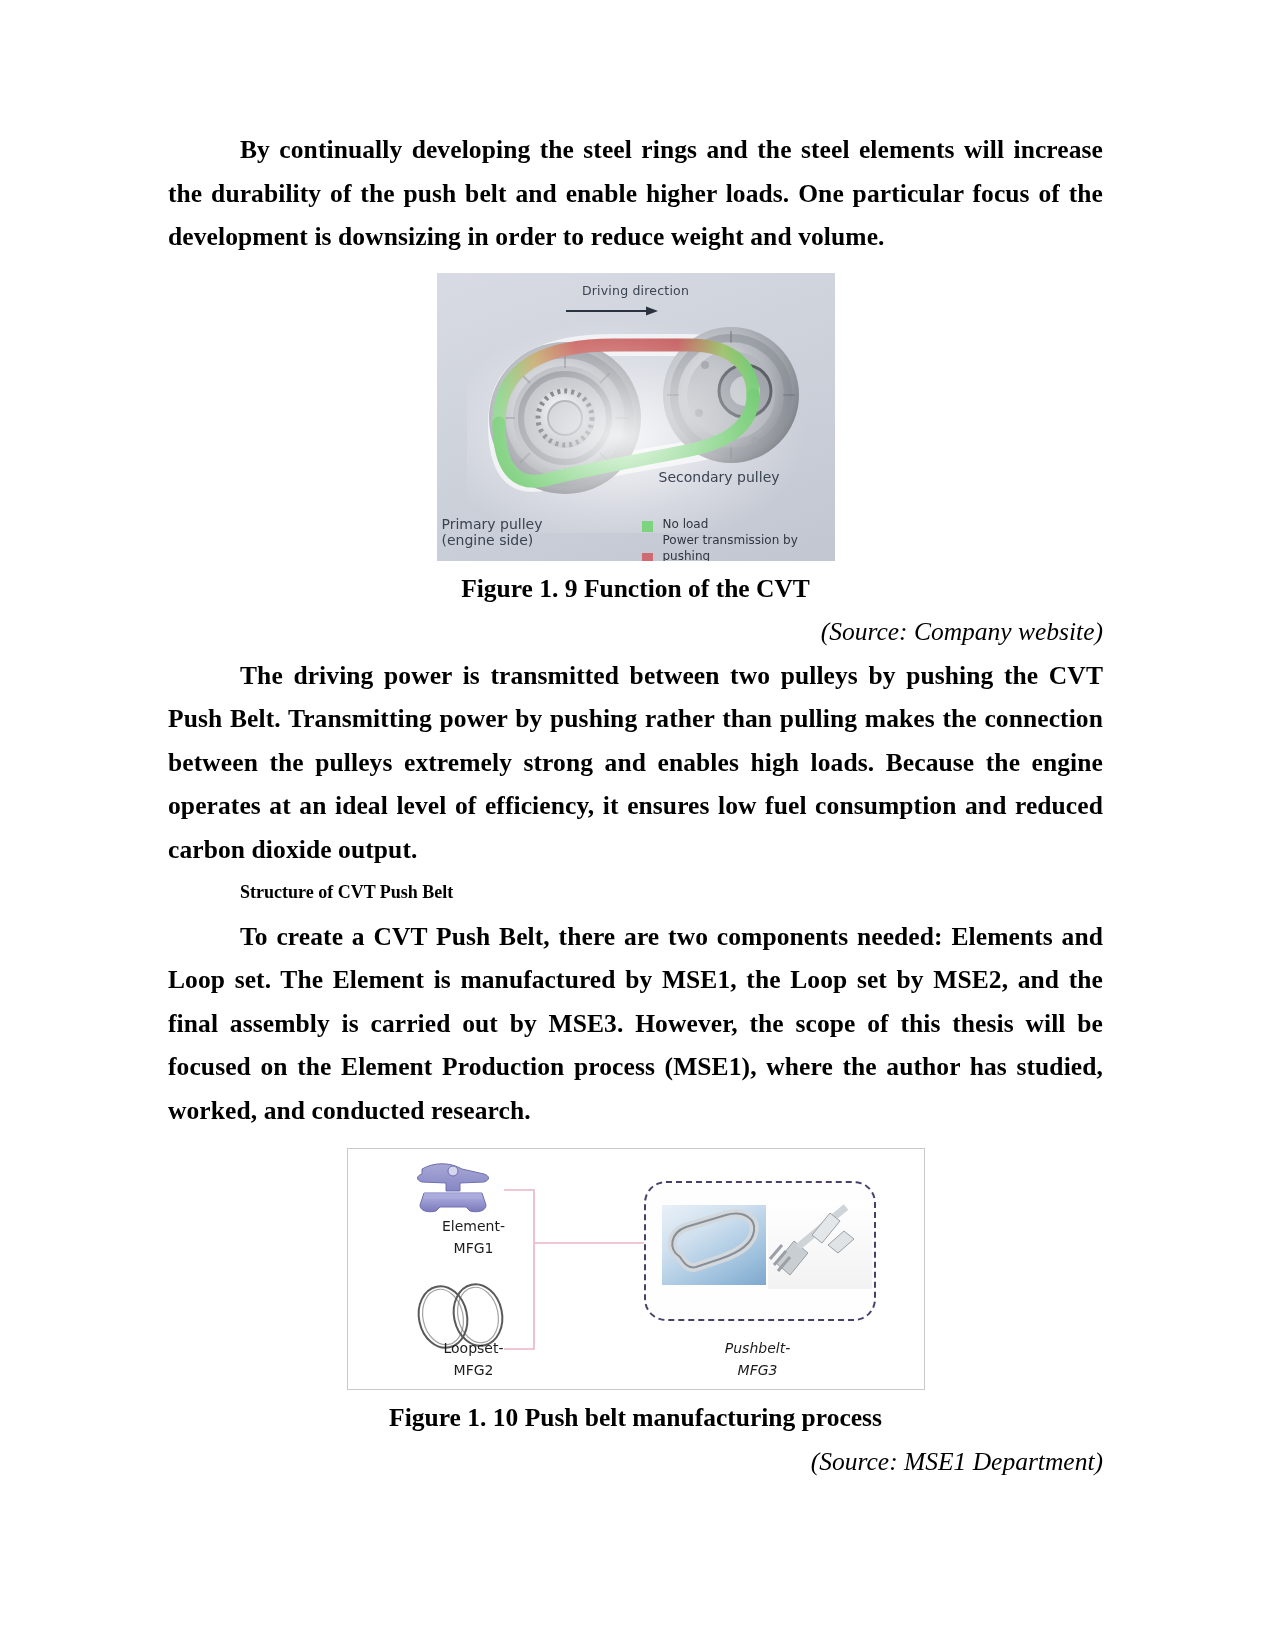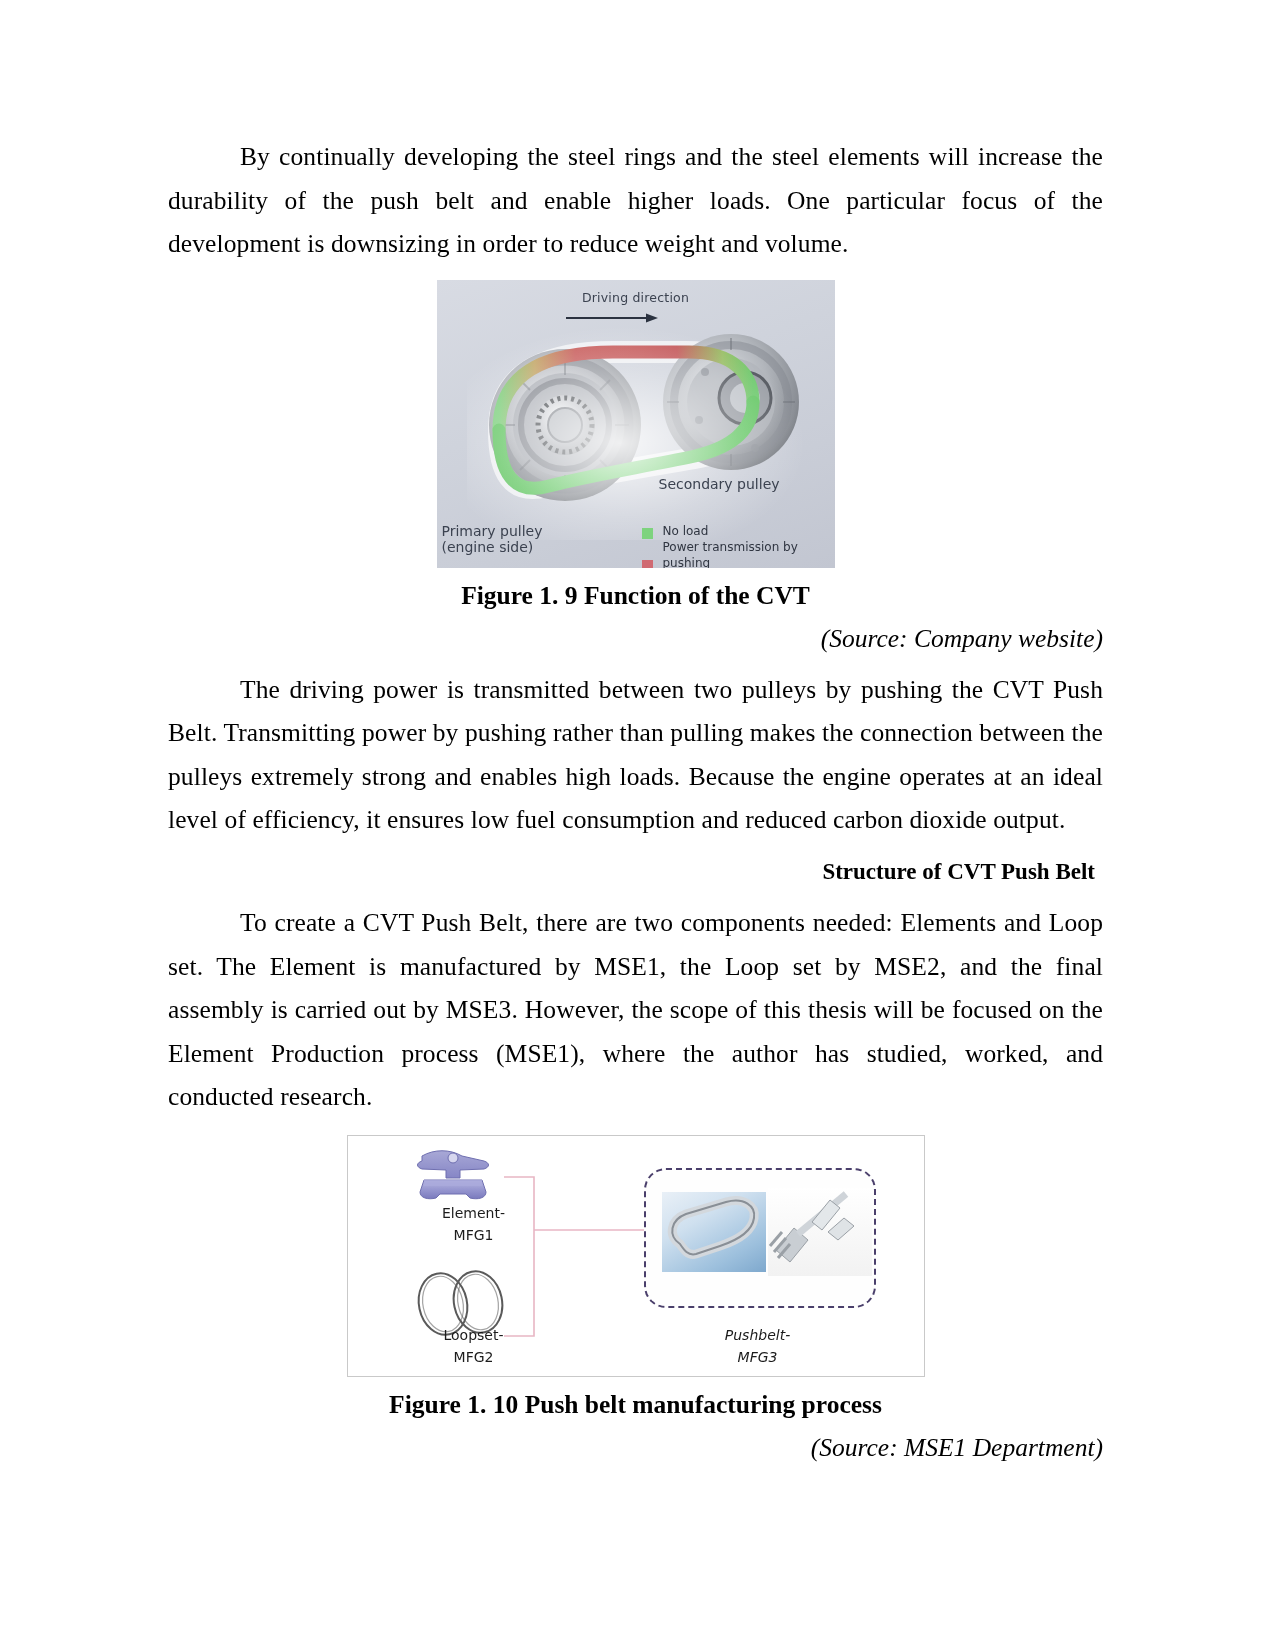--- a/index.html
+++ b/index.html
@@ -23,31 +23,31 @@
     position: absolute;
     left: 168px;
     top: 128px;
     width: 935px;
   }
   p.body-par {
     font-size: 25.5px;
     line-height: 43.5px;
     text-align: justify;
     text-align-last: left;
-    margin: 7px 0 0 0;
+    margin: 0 0 0 0;
     text-indent: 72px;
     letter-spacing: 0.1px;
+    font-weight: bold;
   }
   .heading-bold {
-    font-size: 23px;
+    font-size: 18px;
     line-height: 43.5px;
     font-weight: bold;
-    margin: 8px;
+    margin: 0;
     text-indent: 72px;
-    text-align: right;
   }
   .fig-caption {
     font-size: 25.5px;
     font-weight: bold;
     text-align: center;
     line-height: 43.5px;
     margin: 0;
   }
   .fig-source {
     font-size: 25.5px;

